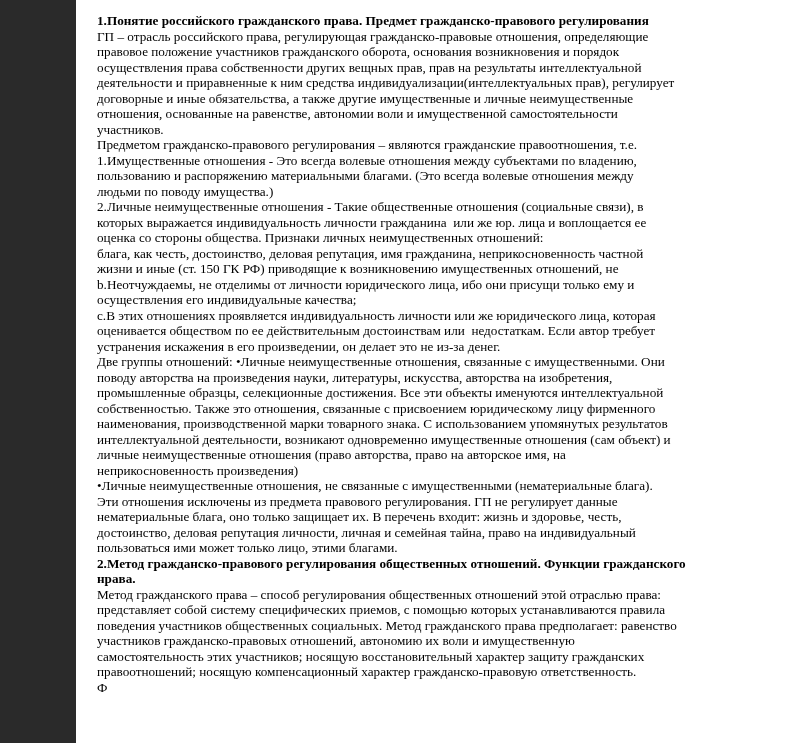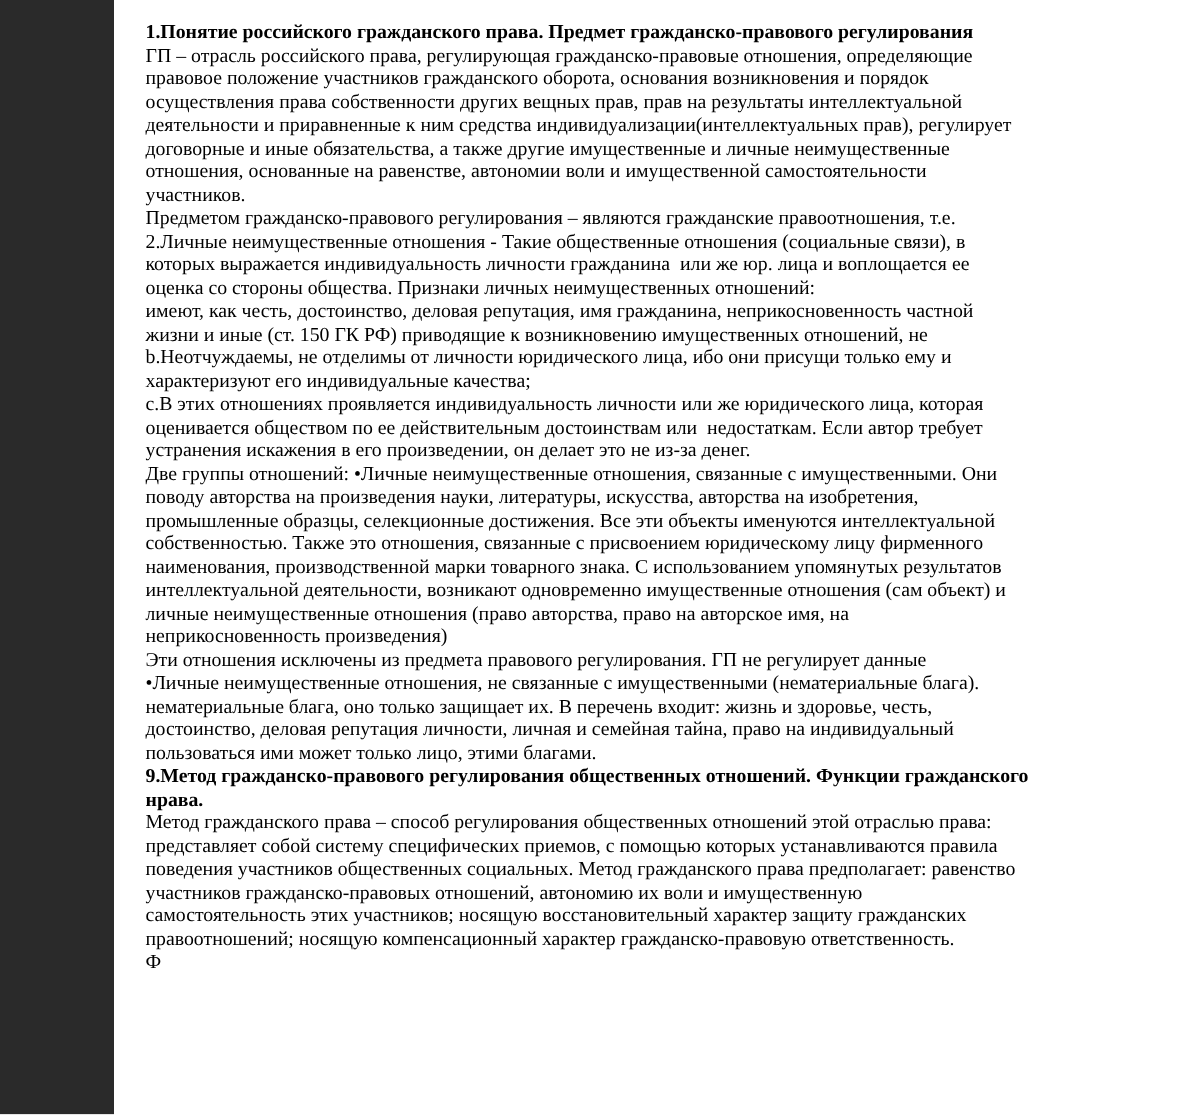--- a/index.html
+++ b/index.html
@@ -67,56 +67,61 @@
           <div class="doc-line">осуществления права собственности других вещных прав, прав на результаты интеллектуальной</div>
           <div class="doc-line">деятельности и приравненные к ним средства индивидуализации(интеллектуальных прав), регулирует</div>
           <div class="doc-line">договорные и иные обязательства, а также другие имущественные и личные неимущественные</div>
           <div class="doc-line">отношения, основанные на равенстве, автономии воли и имущественной самостоятельности</div>
           <div class="doc-line">участников.</div>
         </div>
         <div>
           <div class="doc-line">Предметом гражданско-правового регулирования – являются гражданские правоотношения, т.е.</div>
         </div>
         <div>
+          <div class="doc-line">1.Имущественные отношения - Это всегда волевые отношения между субъектами по владению,</div>
+          <div class="doc-line">пользованию и распоряжению материальными благами. (Это всегда волевые отношения между</div>
+          <div class="doc-line">людьми по поводу имущества.)</div>
+        </div>
+        <div>
           <div class="doc-line">2.Личные неимущественные отношения - Такие общественные отношения (социальные связи), в</div>
           <div class="doc-line">которых выражается индивидуальность личности гражданина  или же юр. лица и воплощается ее</div>
           <div class="doc-line">оценка со стороны общества. Признаки личных неимущественных отношений:</div>
         </div>
         <div>
-          <div class="doc-line">имеют, как честь, достоинство, деловая репутация, имя гражданина, неприкосновенность частной</div>
+          <div class="doc-line">блага, как честь, достоинство, деловая репутация, имя гражданина, неприкосновенность частной</div>
           <div class="doc-line">жизни и иные (ст. 150 ГК РФ) приводящие к возникновению имущественных отношений, не</div>
         </div>
         <div>
           <div class="doc-line">b.Неотчуждаемы, не отделимы от личности юридического лица, ибо они присущи только ему и</div>
-          <div class="doc-line">характеризуют его индивидуальные качества;</div>
+          <div class="doc-line">осуществления его индивидуальные качества;</div>
         </div>
         <div>
           <div class="doc-line">c.В этих отношениях проявляется индивидуальность личности или же юридического лица, которая</div>
           <div class="doc-line">оценивается обществом по ее действительным достоинствам или  недостаткам. Если автор требует</div>
           <div class="doc-line">устранения искажения в его произведении, он делает это не из-за денег.</div>
         </div>
         <div>
           <div class="doc-line">Две группы отношений: •Личные неимущественные отношения, связанные с имущественными. Они</div>
           <div class="doc-line">поводу авторства на произведения науки, литературы, искусства, авторства на изобретения,</div>
           <div class="doc-line">промышленные образцы, селекционные достижения. Все эти объекты именуются интеллектуальной</div>
           <div class="doc-line">собственностью. Также это отношения, связанные с присвоением юридическому лицу фирменного</div>
           <div class="doc-line">наименования, производственной марки товарного знака. С использованием упомянутых результатов</div>
           <div class="doc-line">интеллектуальной деятельности, возникают одновременно имущественные отношения (сам объект) и</div>
           <div class="doc-line">личные неимущественные отношения (право авторства, право на авторское имя, на</div>
           <div class="doc-line">неприкосновенность произведения)</div>
         </div>
         <div>
+          <div class="doc-line">•Личные неимущественные отношения, не связанные с имущественными (нематериальные блага).</div>
           <div class="doc-line">Эти отношения исключены из предмета правового регулирования. ГП не регулирует данные</div>
-          <div class="doc-line">•Личные неимущественные отношения, не связанные с имущественными (нематериальные блага).</div>
           <div class="doc-line">нематериальные блага, оно только защищает их. В перечень входит: жизнь и здоровье, честь,</div>
           <div class="doc-line">достоинство, деловая репутация личности, личная и семейная тайна, право на индивидуальный</div>
           <div class="doc-line">пользоваться ими может только лицо, этими благами.</div>
         </div>
         <div>
-          <div class="doc-line bold">9.Метод гражданско-правового регулирования общественных отношений. Функции гражданского</div>
+          <div class="doc-line bold">2.Метод гражданско-правового регулирования общественных отношений. Функции гражданского</div>
           <div class="doc-line bold">нрава.</div>
         </div>
         <div>
           <div class="doc-line">Метод гражданского права – способ регулирования общественных отношений этой отраслью права:</div>
           <div class="doc-line">представляет собой систему специфических приемов, с помощью которых устанавливаются правила</div>
           <div class="doc-line">поведения участников общественных социальных. Метод гражданского права предполагает: равенство</div>
           <div class="doc-line">участников гражданско-правовых отношений, автономию их воли и имущественную</div>
           <div class="doc-line">самостоятельность этих участников; носящую восстановительный характер защиту гражданских</div>
           <div class="doc-line">правоотношений; носящую компенсационный характер гражданско-правовую ответственность.</div>
         </div>

